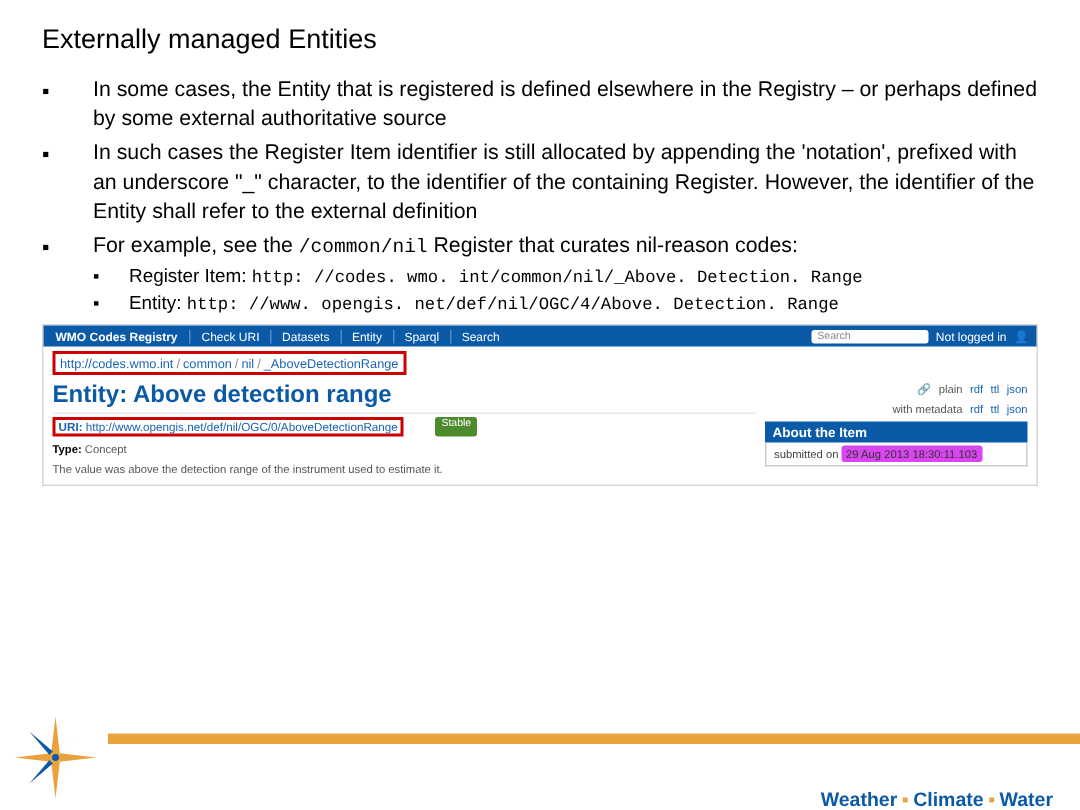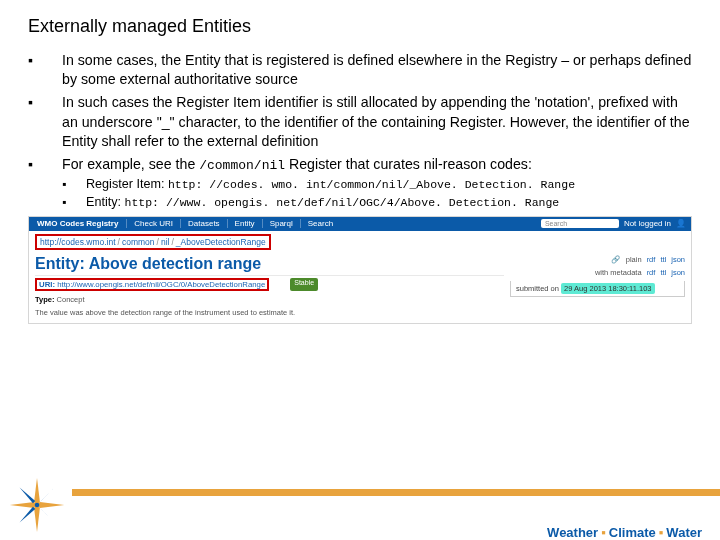--- a/index.html
+++ b/index.html
@@ -100,23 +100,24 @@
           <span>rdf</span>
           <span>ttl</span>
           <span>json</span>
         </div>
         <div class="rrow">
           <span style="color:#555">with metadata</span>
           <span>rdf</span>
           <span>ttl</span>
           <span>json</span>
         </div>
+        <div class="about">About the Item</div>
         <div class="abox">
           <span>submitted on</span>
-          <span style="background:#5eead4;padding:1px 3px;border-radius:2px;color:#333">29 Aug 2013 18:30:11.103</span>
+          <span style="background:#d946ef;padding:1px 3px;border-radius:2px;color:#333">29 Aug 2013 18:30:11.103</span>
         </div>
       </div>
     </div>
   </div>
 
   <div class="footer">
     <div class="goldbar"></div>
     <svg class="compass" viewBox="0 0 100 100">
       <g fill="#e8a33d">
           <polygon points="50,3 55,45 50,50 45,45"></polygon>

